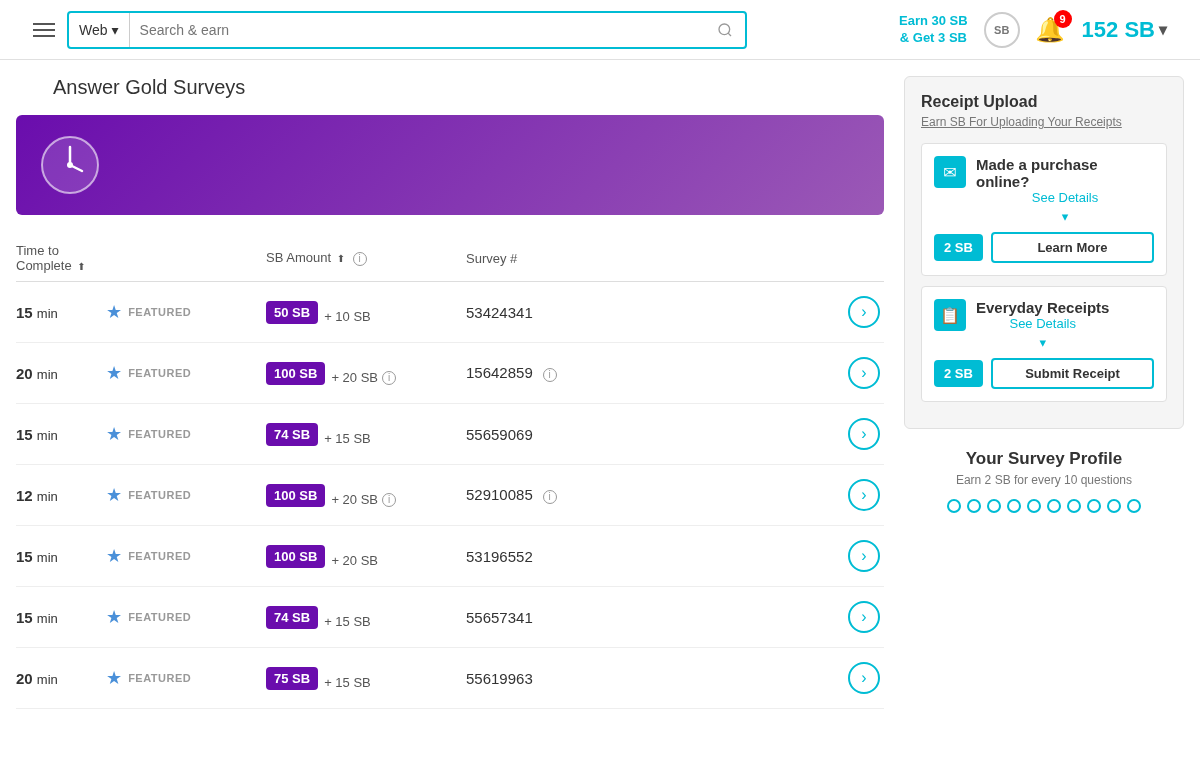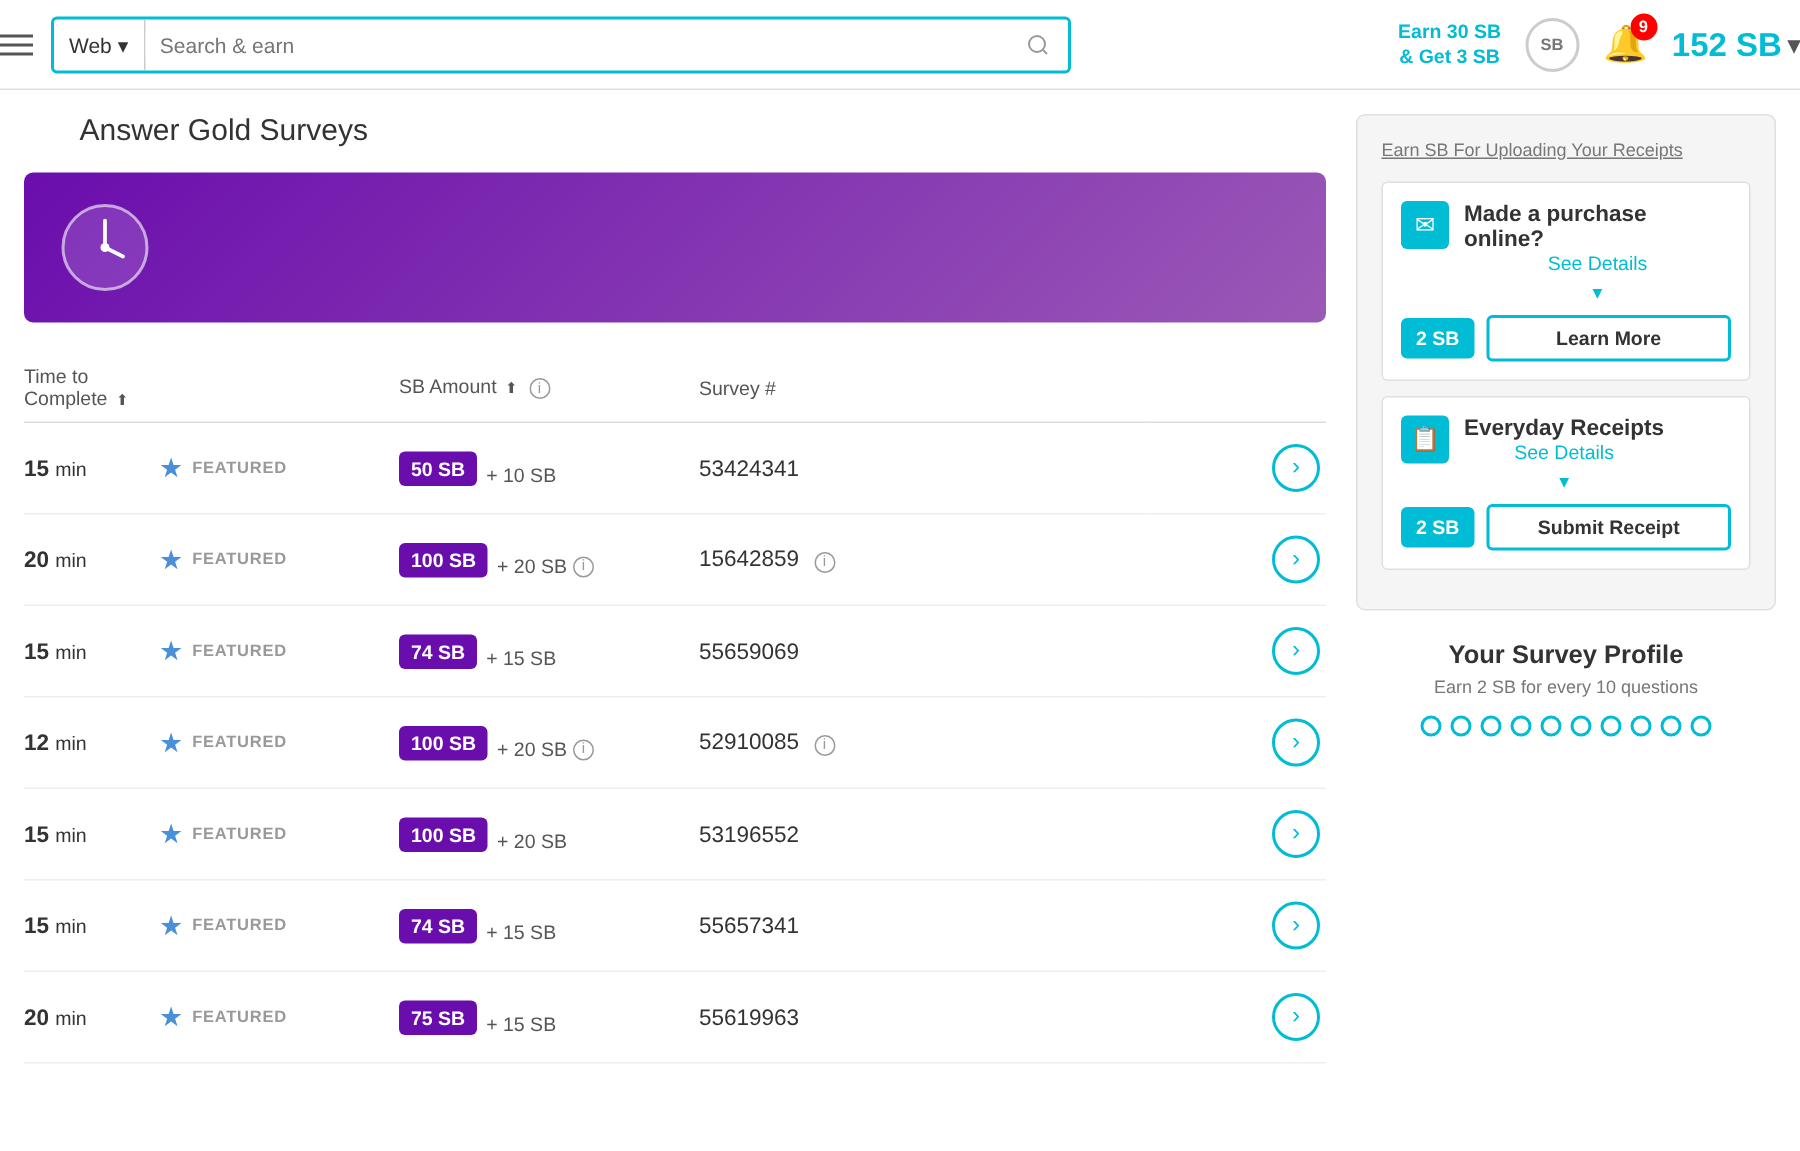--- a/index.html
+++ b/index.html
@@ -2,21 +2,21 @@
 <html><head>
   <meta charset="utf-8">
   <style>
     * { box-sizing: border-box; margin: 0; padding: 0; }
     body { font-family: Arial, sans-serif; background: #fff; color: #333; font-size: 14px; }
 
     
     .header {
       display: flex;
       align-items: center;
-      padding: 10px 0;
+      padding: 10px 33px;
       border-bottom: 1px solid #e0e0e0;
       gap: 12px;
       height: 60px;
     }
     .hamburger-icon {
       display: flex; flex-direction: column; gap: 4px; cursor: pointer;
     }
     .hamburger-icon span {
       display: block; width: 22px; height: 2px; background: #555;
     }
@@ -429,20 +429,21 @@
     <td style="text-align:right;padding-right:4px">
       <button class="survey-nav-btn">›</button>
     </td>
   </tr>
         </tbody>
     </table>
   </div>
 
   <div class="sidebar">
     <div class="sidebar-card">
+      <div class="sidebar-card-title">Receipt Upload</div>
       <div class="sidebar-card-subtitle">Earn SB For Uploading Your Receipts</div>
 
       <div class="receipt-item">
         <div class="receipt-item-header">
           <div class="receipt-icon">✉</div>
           <div>
             <div class="receipt-item-title">Made a purchase online?</div>
             <div class="see-details-link">
               <span>See Details</span>
               <span>▾</span>

